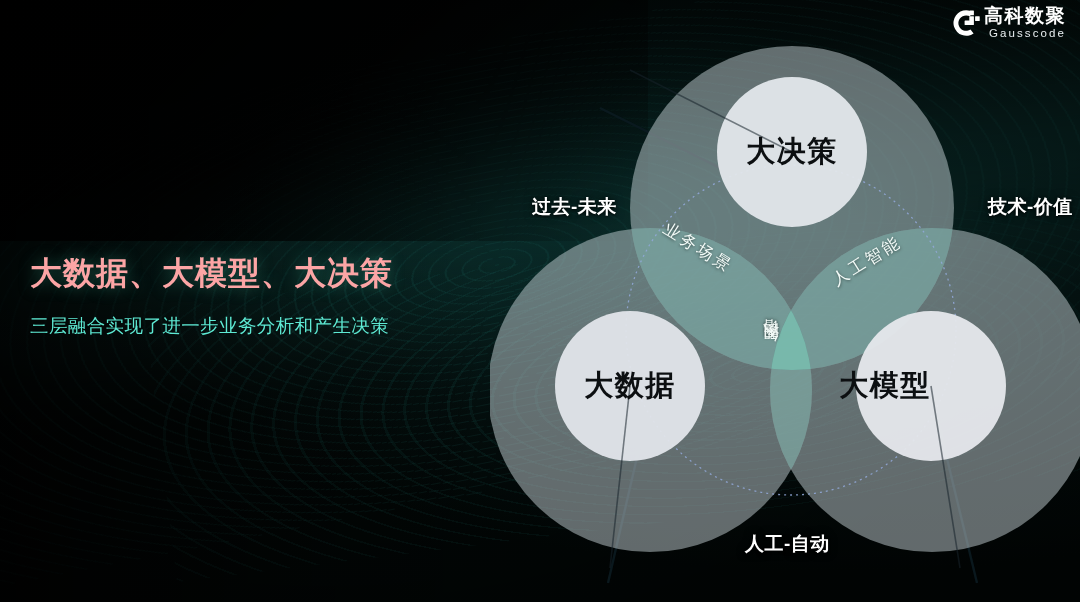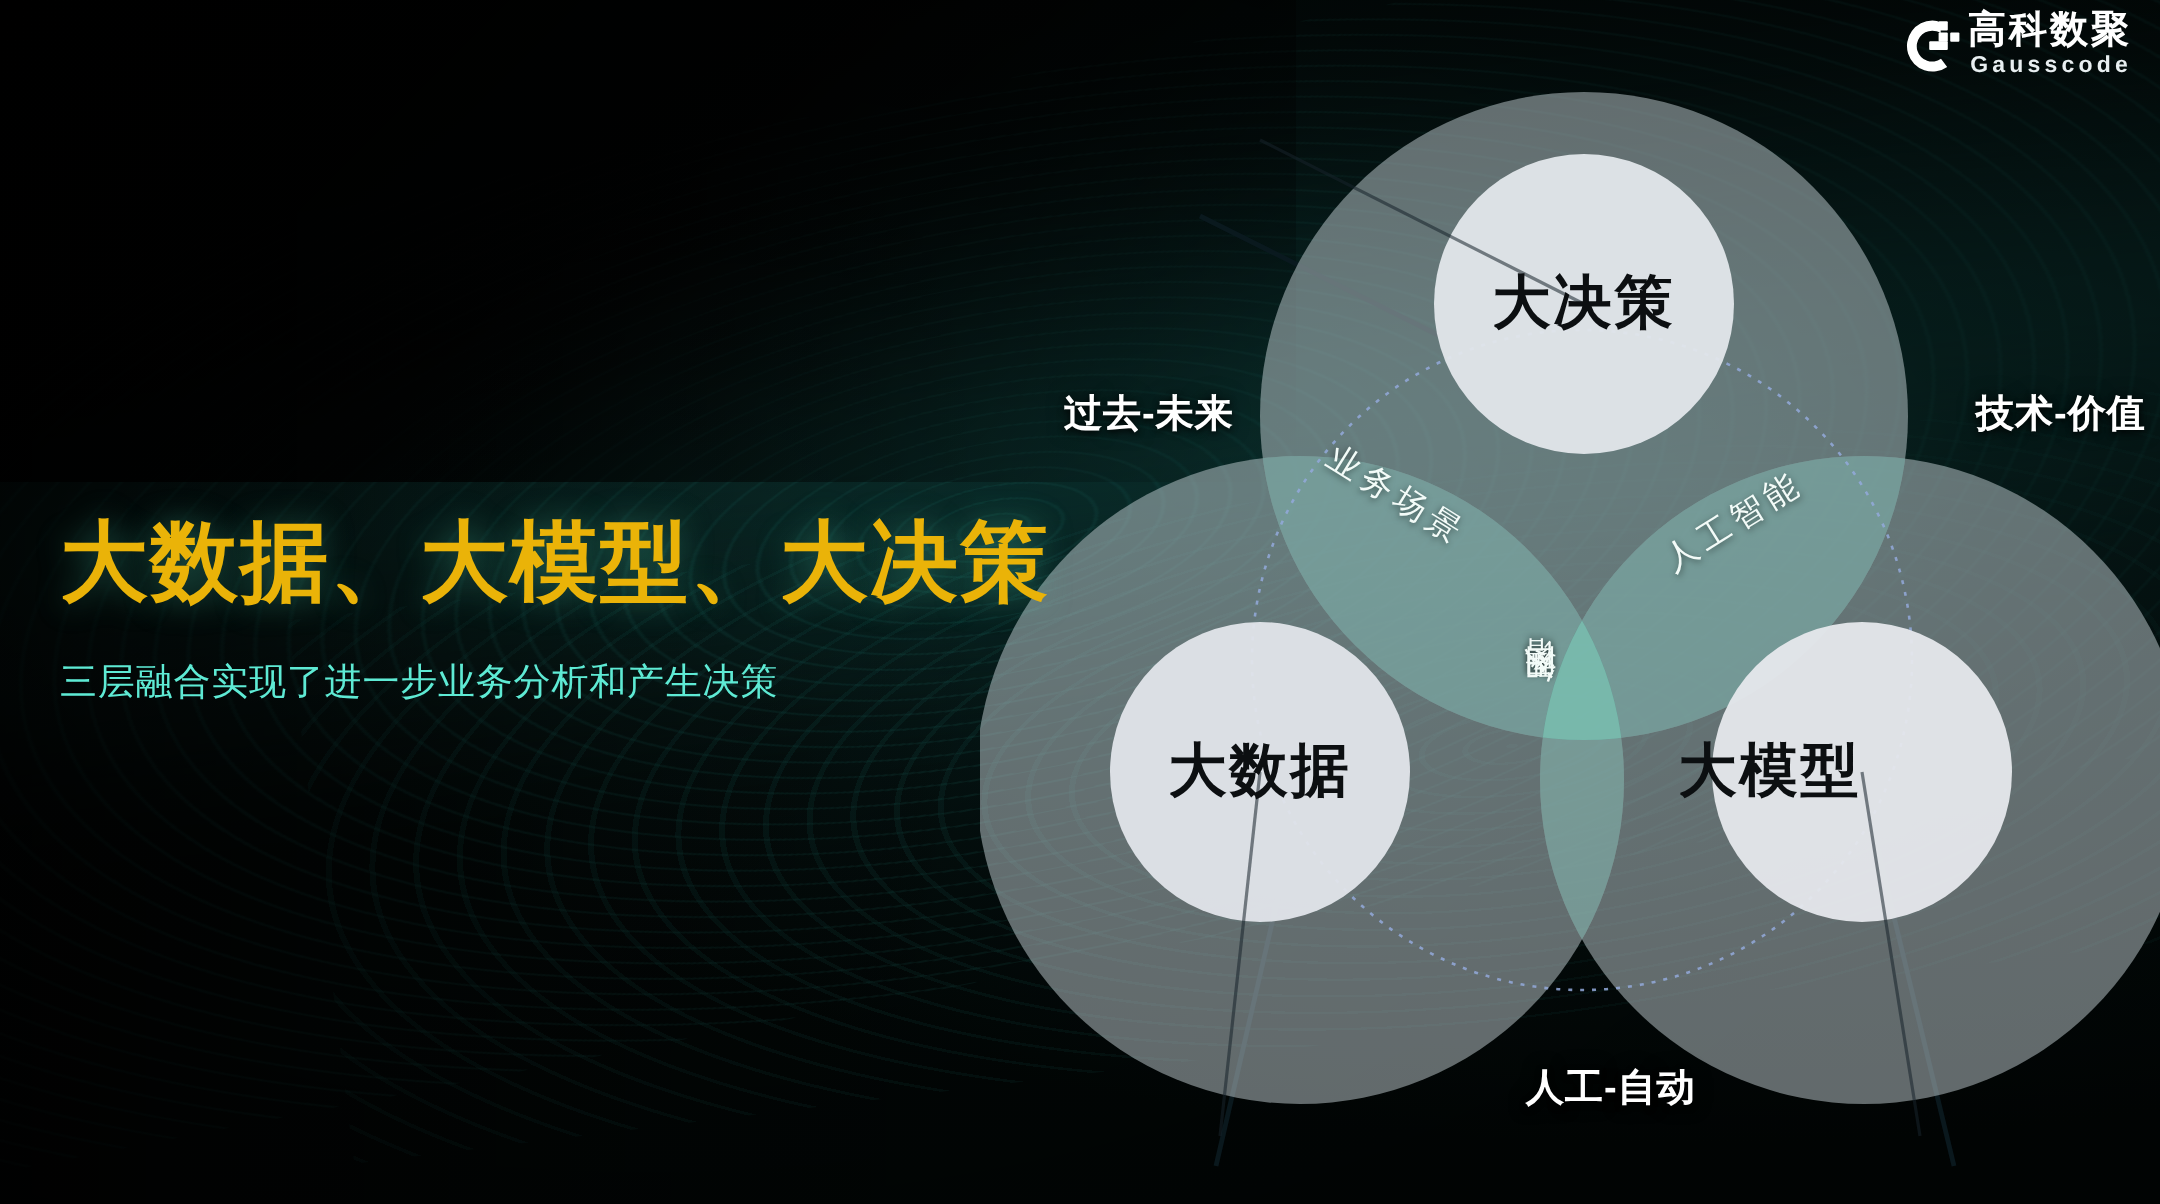--- a/index.html
+++ b/index.html
@@ -67,27 +67,27 @@
     z-index:40;
   }
   .logo-mark { position:relative; width:30px; height:30px; }
   .logo-text { line-height:1; color:#fff; }
   .logo-cn {
     font-size:19px; font-weight:700; letter-spacing:1.5px;
     color:#fff; display:block;
   }
   .logo-en {
     font-size:11.5px; letter-spacing:2.1px; color:#e8eef0;
-    display:block; margin-top:3px; text-align:right;font-weight:bold;
+    display:block; margin-top:3px; text-align:right;
   }
   
   .lead { position:absolute; left:30px; top:252px; z-index:30; }
   .lead-title {
-    font-size:44px; font-weight:700; letter-spacing:1px;
-    color:#eab308; white-space:nowrap;
+    font-size:32px; font-weight:700; letter-spacing:1px;
+    color:#fca5a5; white-space:nowrap;
     text-shadow:0 0 16px rgba(80,220,185,.35);
   }
   .lead-sub {
     margin-top:21px;
     font-size:18.5px; font-weight:400; color:#5eead4;
     letter-spacing:.4px; line-height:1.0; white-space:nowrap;
   }
   .lead-sub + .lead-sub { margin-top:25px; }
 
   
@@ -96,21 +96,21 @@
 
   .axis-label {
     position:absolute; z-index:35;
     color:#ffffff; font-size:19px; font-weight:700;
     letter-spacing:.5px; white-space:nowrap;
     text-shadow:0 1px 3px rgba(0,0,0,.85), 0 0 9px rgba(0,0,0,.6);
     margin-left:22px;
   }
   .lbl-past   { left:510px; top:194px; }
   .lbl-tech   { left:955px; top:194px;padding-left:11px; }
-  .lbl-manual { left:741px; top:531px; }
+  .lbl-manual { left:723px; top:531px; }
 
   .core-label {
     position:absolute; z-index:34;
     font-size:29px; font-weight:700; color:#0c0f11;
     letter-spacing:1.5px; white-space:nowrap;
     transform:translate(-50%,-50%);
   }
   .core-top  { left:792px; top:152px; }
   .core-left { left:630px; top:386px; }
   .core-right{ left:885px; top:386px; }

